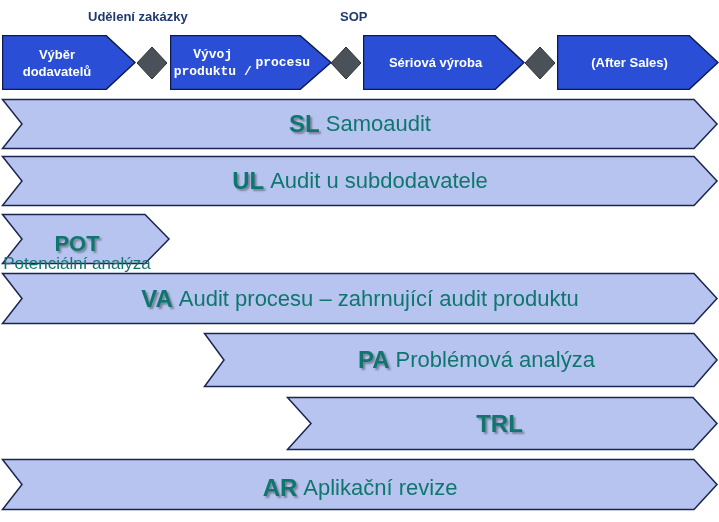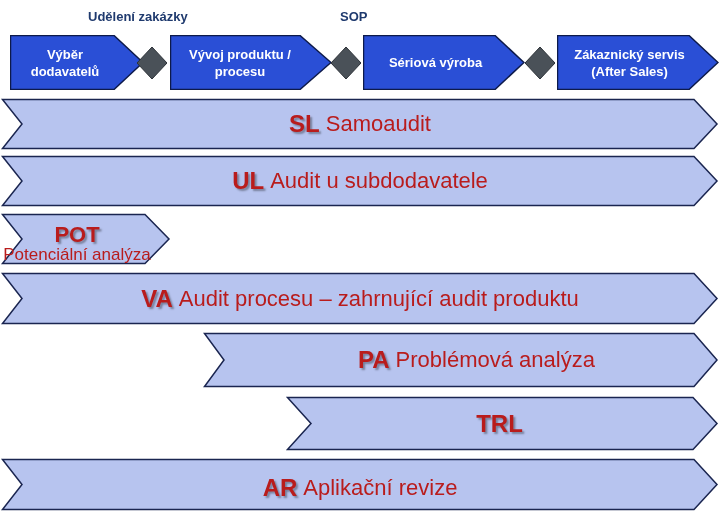--- a/index.html
+++ b/index.html
@@ -4,48 +4,48 @@
 <style>
   html, body { margin:0; padding:0; background:#ffffff; }
   body { width:719px; height:522px; position:relative; overflow:hidden; font-family:"Liberation Sans", sans-serif; }
   .milestone { position:absolute; font-weight:bold; color:#1f3a6e; font-size:13px; white-space:nowrap; }
   .phase { position:absolute; top:35px; height:55px; }
   .phase svg { position:absolute; left:0; top:0; }
   .phase .lbl { position:absolute; left:0; top:0; height:100%; display:flex; align-items:center; justify-content:center; text-align:center; color:#ffffff; font-weight:bold; font-size:13px; line-height:17px; }
   .diamond { position:absolute; top:47px; width:30px; height:32px; }
   .bar { position:absolute; }
   .bar svg { position:absolute; left:0; top:0; overflow:visible; }
-  .bar .txt { position:absolute; left:0; top:0; height:100%; display:flex; align-items:center; justify-content:center; white-space:nowrap; color:#b91c1c; }
+  .bar .txt { position:absolute; left:0; top:0; height:100%; display:flex; align-items:center; justify-content:center; white-space:nowrap; color:#0f766e; }
   .abbr { font-weight:bold; font-size:24px; text-shadow:2px 2px 2px rgba(0,0,0,0.35); margin-right:6px; }
   .desc { font-size:22px; }
 </style>
 </head>
 <body>
 
 <div class="milestone" style="left:88px; top:9px;">Udělení zakázky</div>
 <div class="milestone" style="left:340px; top:9px;">SOP</div>
 
-<div class="phase" style="left:10px; width:134px;padding-left:16px;">
+<div class="phase" style="left:2px; width:134px;padding-left:16px;">
   <svg width="134" height="55">
       <polygon points="0.5,0.5 104,0.5 133,27.5 104,54.5 0.5,54.5" fill="#2a4fd6" stroke="#0d1a4a" stroke-width="1.5"></polygon>
     </svg>
   <div class="lbl" style="width:110px; flex-direction:column;">
     <span>Výběr</span>
     <span>dodavatelů</span>
   </div>
 </div>
 <svg class="diamond" style="left:137px;" viewBox="0 0 30 32">
     <polygon points="15,0 30,16 15,32 0,16" fill="#4a5158" stroke="#2d3238" stroke-width="1"></polygon>
   </svg>
 
 <div class="phase" style="left:170px; width:162px;">
   <svg width="162" height="55">
       <polygon points="0.5,0.5 130,0.5 161,27.5 130,54.5 0.5,54.5" fill="#2a4fd6" stroke="#0d1a4a" stroke-width="1.5"></polygon>
     </svg>
-  <div class="lbl" style="width:140px; flex-direction:column;">
+  <div class="lbl" style="width:140px; flex-direction:row;font-family:Liberation Mono, monospace;">
     <span>Vývoj produktu /</span>
     <span>procesu</span>
   </div>
 </div>
 <svg class="diamond" style="left:331px;" viewBox="0 0 30 32">
     <polygon points="15,0 30,16 15,32 0,16" fill="#4a5158" stroke="#2d3238" stroke-width="1"></polygon>
   </svg>
 
 <div class="phase" style="left:363px; width:162px;">
   <svg width="162" height="55">
@@ -57,21 +57,20 @@
 </div>
 <svg class="diamond" style="left:525px;" viewBox="0 0 30 32">
     <polygon points="15,0 30,16 15,32 0,16" fill="#4a5158" stroke="#2d3238" stroke-width="1"></polygon>
   </svg>
 
 <div class="phase" style="left:557px; width:162px;">
   <svg width="162" height="55">
       <polygon points="0.5,0.5 132,0.5 161,27.5 132,54.5 0.5,54.5" fill="#2a4fd6" stroke="#0d1a4a" stroke-width="1.5"></polygon>
     </svg>
   <div class="lbl" style="width:145px; flex-direction:column;">
-    <span>Zákaznický servis</span>
     <span>(After Sales)</span>
   </div>
 </div>
 
 <div class="bar" style="left:2px; top:99px; width:716px; height:50px;">
   <svg width="716" height="50">
       <polygon points="0.5,0.5 692,0.5 715,25 692,49.5 0.5,49.5 20,25" fill="#b7c4ef" stroke="#1a2550" stroke-width="1.5"></polygon>
     </svg>
   <div class="txt" style="width:716px;">
       <span class="abbr">SL</span>
@@ -86,21 +85,21 @@
   <div class="txt" style="width:716px;">
       <span class="abbr">UL</span>
       <span class="desc">Audit u subdodavatele</span>
     </div>
 </div>
 
 <div class="bar" style="left:2px; top:214px; width:168px; height:50px;">
   <svg width="168" height="50">
       <polygon points="0.5,0.5 143,0.5 167,25 143,49.5 0.5,49.5 20,25" fill="#b7c4ef" stroke="#1a2550" stroke-width="1.5"></polygon>
     </svg>
-  <div class="txt" style="width:150px; flex-direction:column; justify-content:flex-start; padding-top:8px; box-sizing:border-box;">
+  <div class="txt" style="width:150px; flex-direction:column; justify-content:flex-start; padding-top:17px; box-sizing:border-box;">
     <span class="abbr" style="font-size:22px; margin:0; line-height:26px;">POT</span>
     <span style="font-size:17px; line-height:14px;">Potenciální analýza</span>
   </div>
 </div>
 
 <div class="bar" style="left:2px; top:273px; width:716px; height:52px;">
   <svg width="716" height="51">
       <polygon points="0.5,0.5 692,0.5 715,25.5 692,50.5 0.5,50.5 20,25.5" fill="#b7c4ef" stroke="#1a2550" stroke-width="1.5"></polygon>
     </svg>
   <div class="txt" style="width:716px;">

